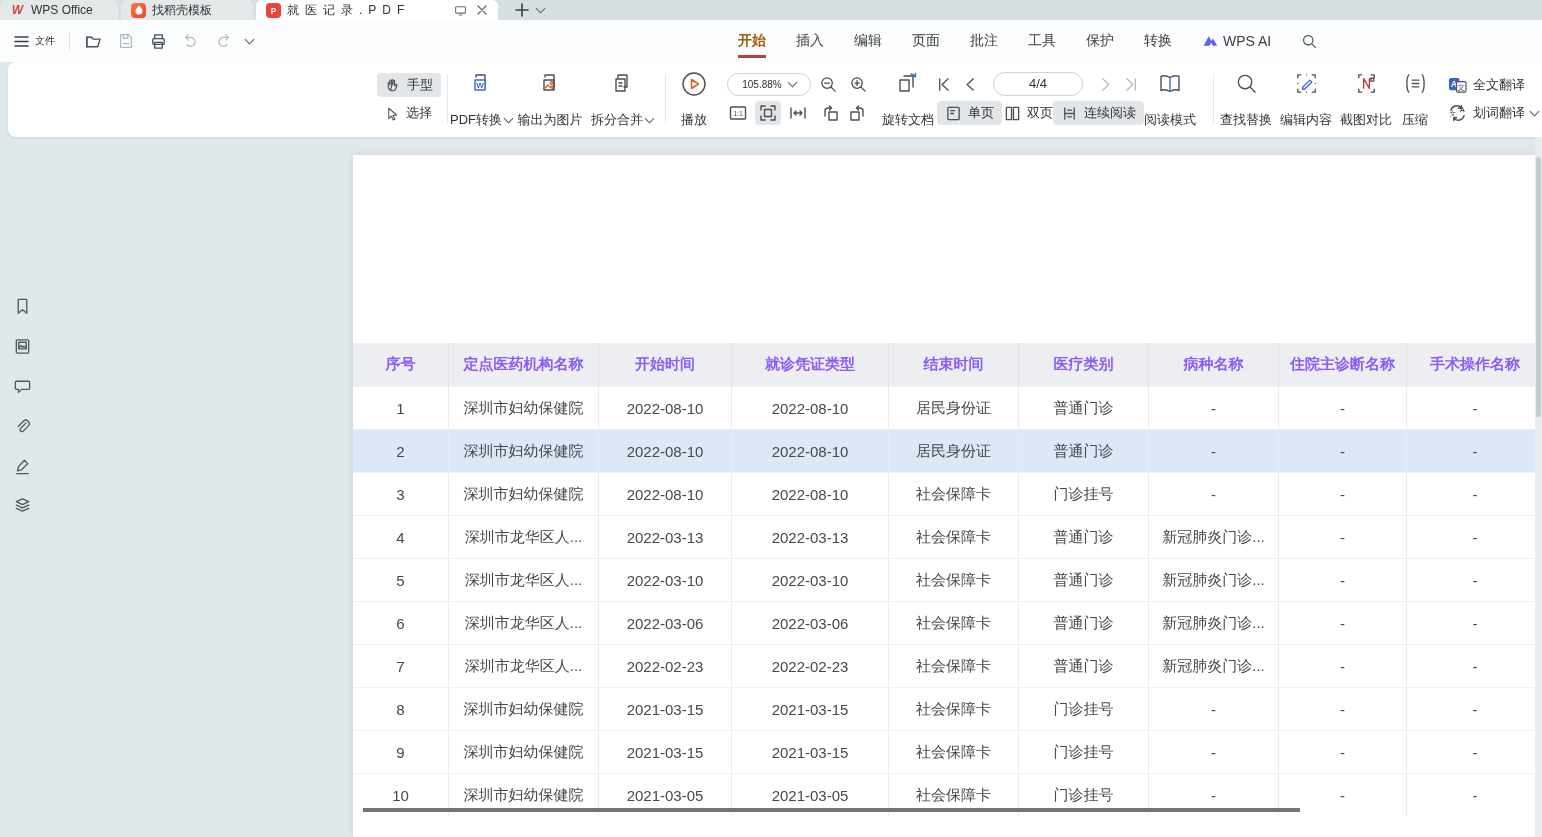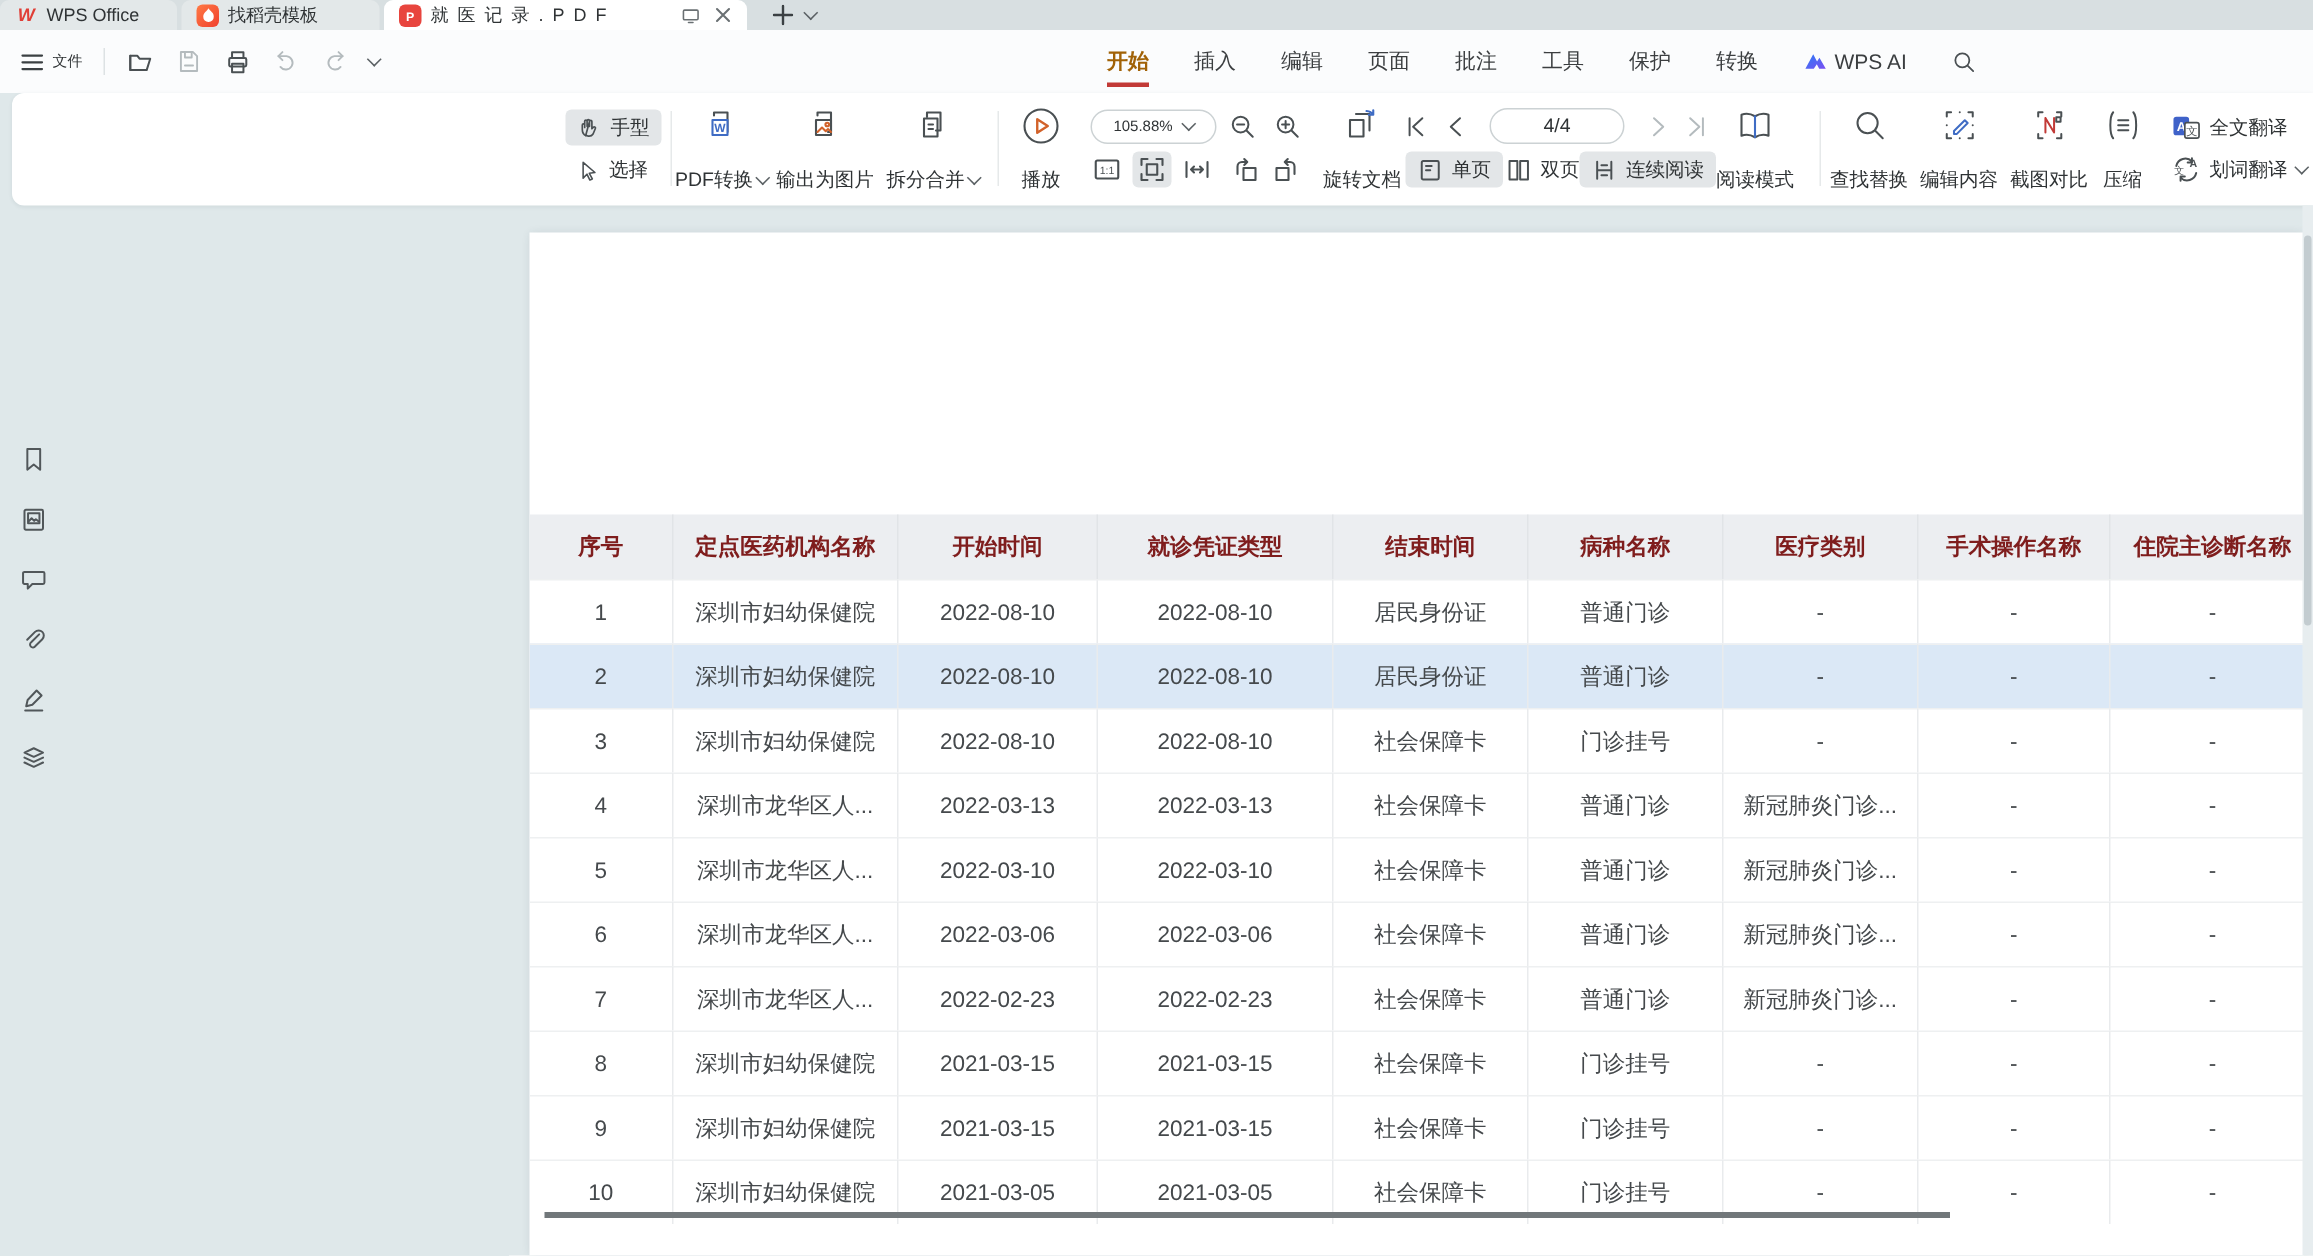--- a/index.html
+++ b/index.html
@@ -54,21 +54,21 @@
   
   #page { position:absolute; left:353px; top:155px; width:1183px; height:682px; background:#ffffff; box-shadow:0 0 6px rgba(40,60,70,.12); overflow:hidden; }
   #scrollbar { position:absolute; right:0; top:137px; width:7px; bottom:0; background:#e7edef; }
   #scroll-thumb { position:absolute; right:1px; top:20px; width:5px; height:260px; border-radius:3px; background:#c3ccd0; }
 
   
   #med-table { position:absolute; left:0; top:188px; width:1190px; font-size:15px; color:#45494c; }
   .trow { display:grid; grid-template-columns:95px 150px 133px 157px 130px 130px 130px 128px 137px; height:43px; }
   .trow > div { display:flex; align-items:center; justify-content:center; border-left:1px solid #e9ebed; border-top:1px solid #eef0f1; overflow:hidden; white-space:nowrap; }
   .trow > div:first-child { border-left:none; }
-  .trow.thead { background:#eceef1; font-weight:bold; color:#7f1d1d; }
+  .trow.thead { background:#eceef1; font-weight:bold; color:#8b5cf6; }
   .trow.thead > div { border-top:none; border-left-color:#e1e4e7; }
   .trow.hl { background:#dbe8f6; }
   #table-endline { position:absolute; left:10px; top:653px; width:937px; height:4px; background:#71777a; }
 </style>
 </head>
 <body>
 
 <div id="tabbar">
   <div class="tab" style="width:118px">
     <svg class="badge" width="15" height="15" viewBox="0 0 20 20">
@@ -432,24 +432,24 @@
 </div>
 
 <div id="page">
   <div id="med-table">
       <div class="trow thead">
         <div>序号</div>
         <div>定点医药机构名称</div>
         <div>开始时间</div>
         <div>就诊凭证类型</div>
         <div>结束时间</div>
+        <div>医疗类别</div>
         <div>病种名称</div>
-        <div>医疗类别</div>
+        <div>住院主诊断名称</div>
         <div>手术操作名称</div>
-        <div>住院主诊断名称</div>
       </div>
       <div class="trow">
         <div>1</div>
         <div>深圳市妇幼保健院</div>
         <div>2022-08-10</div>
         <div>2022-08-10</div>
         <div>居民身份证</div>
         <div>普通门诊</div>
         <div>-</div>
         <div>-</div>

